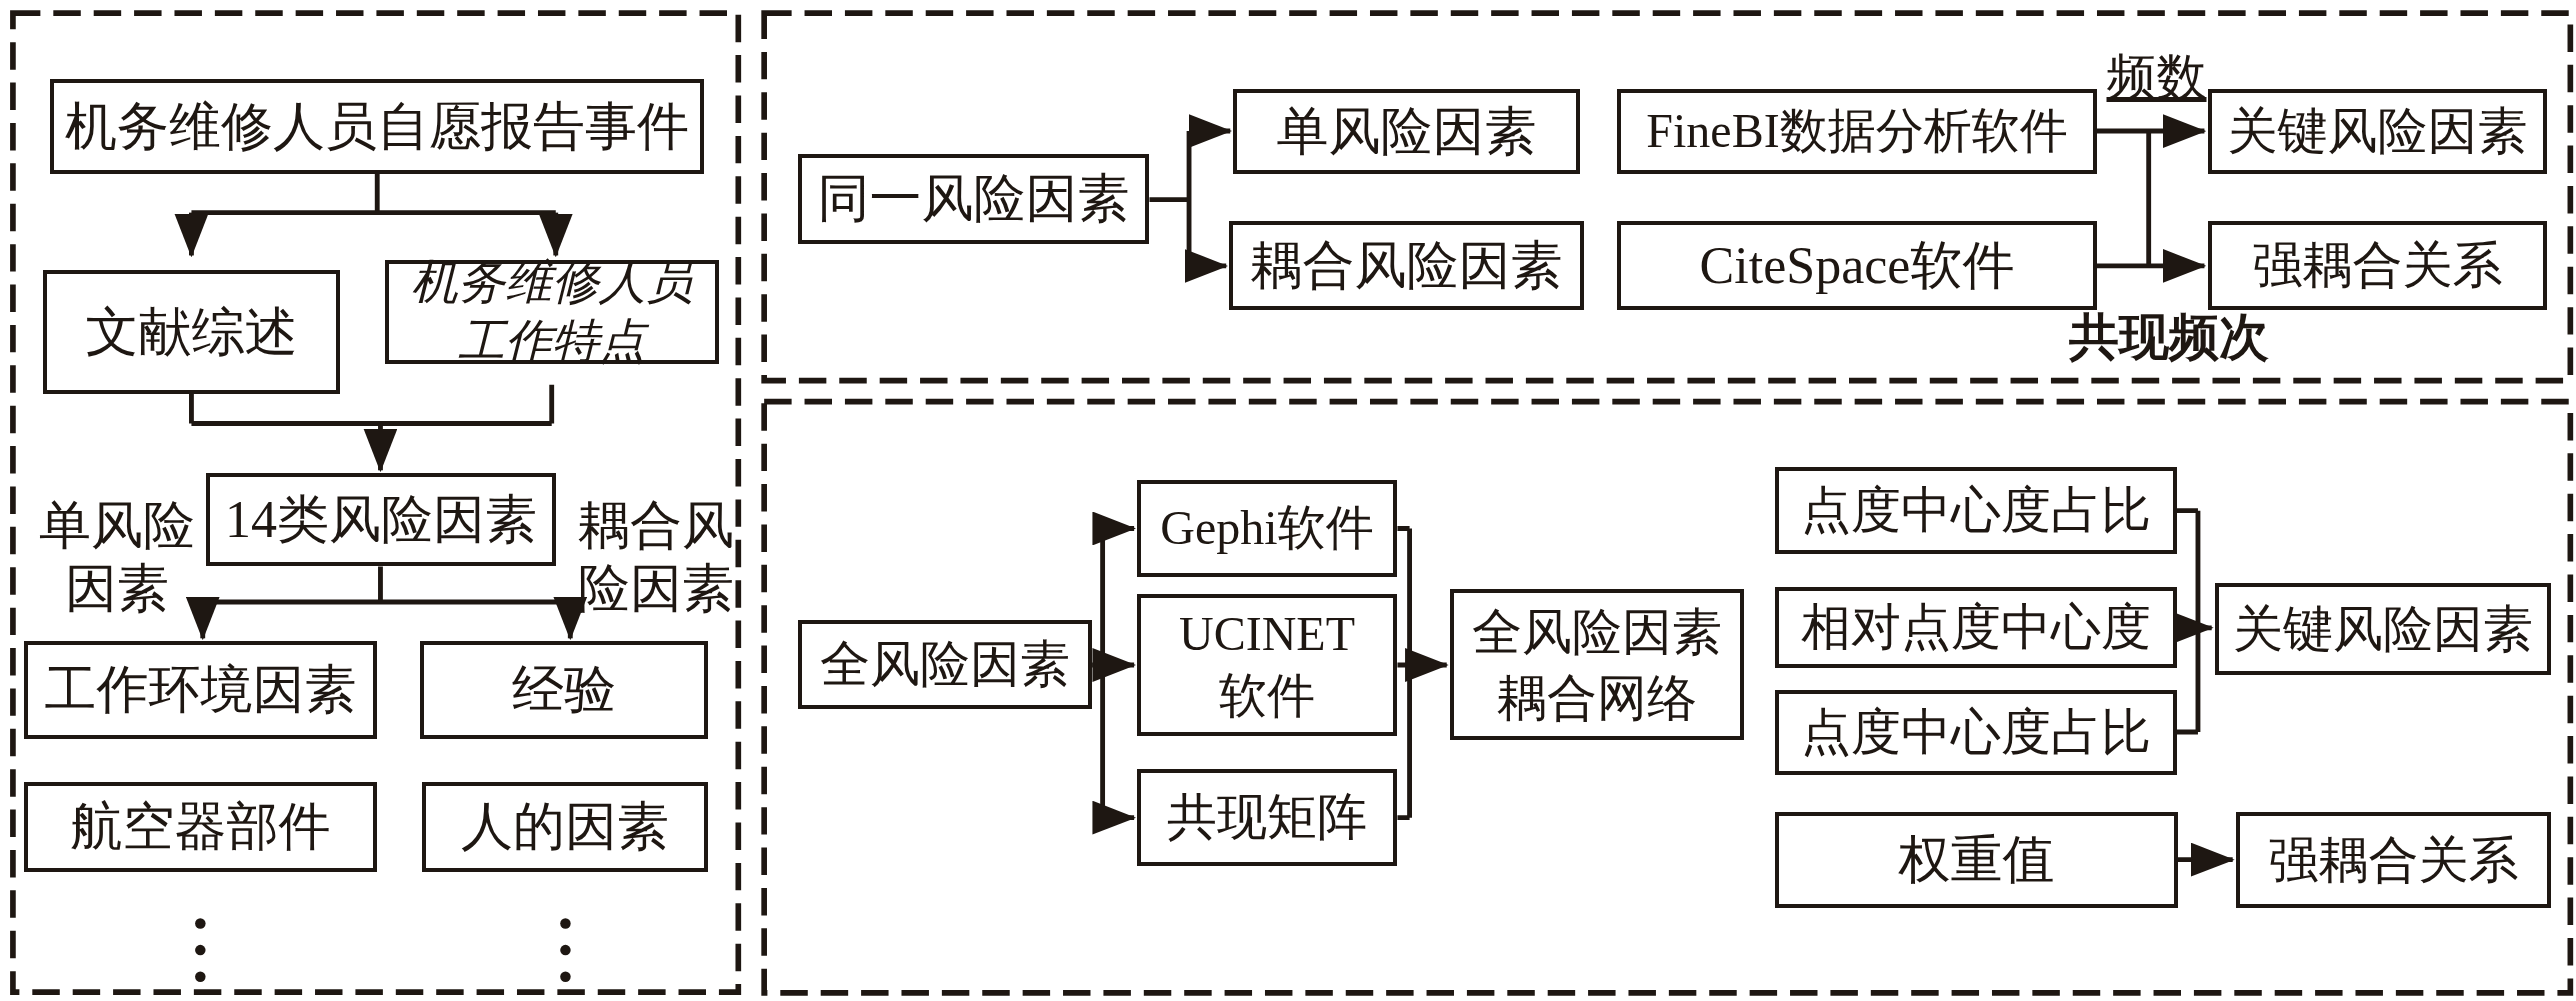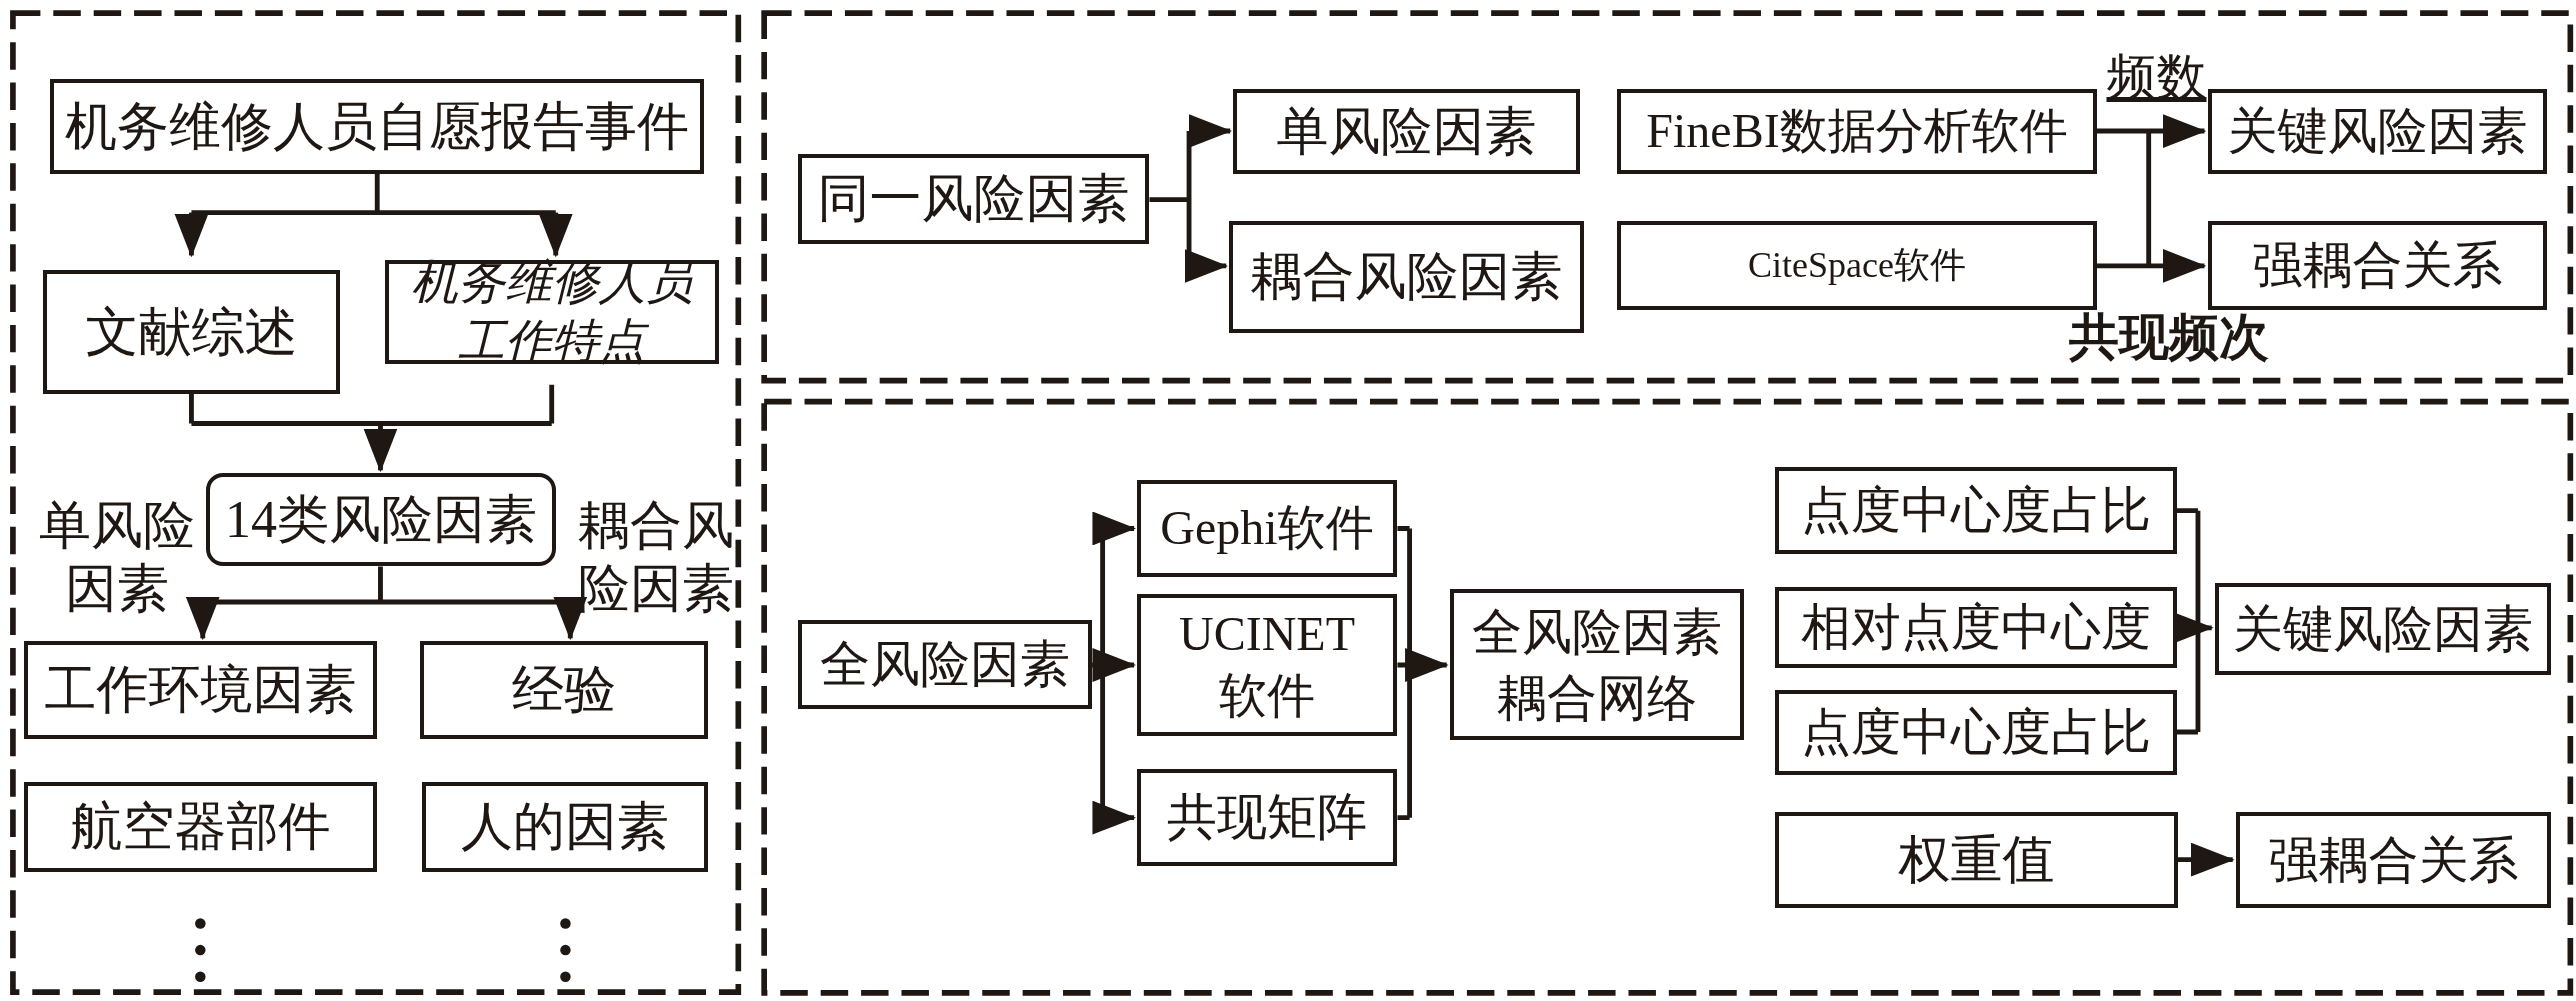--- a/index.html
+++ b/index.html
@@ -92,21 +92,21 @@
     </g>
   </svg>
 
   <div class="node" style="left:50px;top:79px;width:654px;height:95px;font-size:52px;">机务维修人员自愿报告事件</div>
 
   <div class="node" style="left:43px;top:270px;width:297px;height:124px;font-size:53px;">文献综述</div>
 
   <div class="node" style="left:385px;top:260px;width:334px;height:104px;font-size:47px;line-height:1.26;font-style:italic;">机务维修人员
 工作特点</div>
 
-  <div class="node" style="left:206px;top:473px;width:350px;height:93px;font-size:52px;border-radius:17px;">14类风险因素</div>
+  <div class="node" style="left:206px;top:473px;width:350px;height:93px;font-size:52px;">14类风险因素</div>
 
   <div class="node plain" style="left:32px;top:497px;width:170px;height:121px;font-size:52px;line-height:1.2;">单风险
 因素</div>
 
   <div class="node plain" style="left:575px;top:497px;width:162px;height:121px;font-size:52px;line-height:1.2;">耦合风
 险因素</div>
 
   <div class="node" style="left:24px;top:641px;width:353px;height:98px;font-size:52px;">工作环境因素</div>
 
   <div class="node" style="left:420px;top:641px;width:288px;height:98px;font-size:52px;">经验</div>
@@ -116,23 +116,23 @@
   <div class="node" style="left:422px;top:782px;width:286px;height:90px;font-size:52px;text-align:center;">人的因素</div>
 
   <div class="node" style="left:798px;top:154px;width:351px;height:90px;font-size:52px;">同一风险因素</div>
 
   <div class="node" style="left:1233px;top:89px;width:347px;height:85px;font-size:52px;">单风险因素</div>
 
   <div class="node" style="left:1617px;top:89px;width:480px;height:85px;font-size:48px;">FineBI数据分析软件</div>
 
   <div class="node" style="left:2208px;top:89px;width:339px;height:85px;font-size:50px;">关键风险因素</div>
 
-  <div class="node" style="left:1229px;top:221px;width:355px;height:112px;font-size:52px;font-family:Liberation Serif, serif;">耦合风险因素</div>
+  <div class="node" style="left:1229px;top:221px;width:355px;height:89px;font-size:52px;font-family:Liberation Serif, serif;">耦合风险因素</div>
 
-  <div class="node" style="left:1617px;top:221px;width:480px;height:89px;font-size:36px;">CiteSpace软件</div>
+  <div class="node" style="left:1617px;top:221px;width:480px;height:89px;font-size:52px;">CiteSpace软件</div>
 
   <div class="node" style="left:2208px;top:221px;width:339px;height:89px;font-size:50px;">强耦合关系</div>
 
   <div class="node plain" style="left:2084px;top:47px;width:145px;height:61px;font-size:50px;text-decoration:underline;">频数</div>
 
   <div class="node plain" style="left:2060px;top:309px;width:218px;height:57px;font-size:50px;font-weight:bold;">共现频次</div>
 
   <div class="node" style="left:798px;top:620px;width:294px;height:89px;font-size:50px;">全风险因素</div>
 
   <div class="node" style="left:1137px;top:480px;width:260px;height:97px;font-size:48px;">Gephi软件</div>

